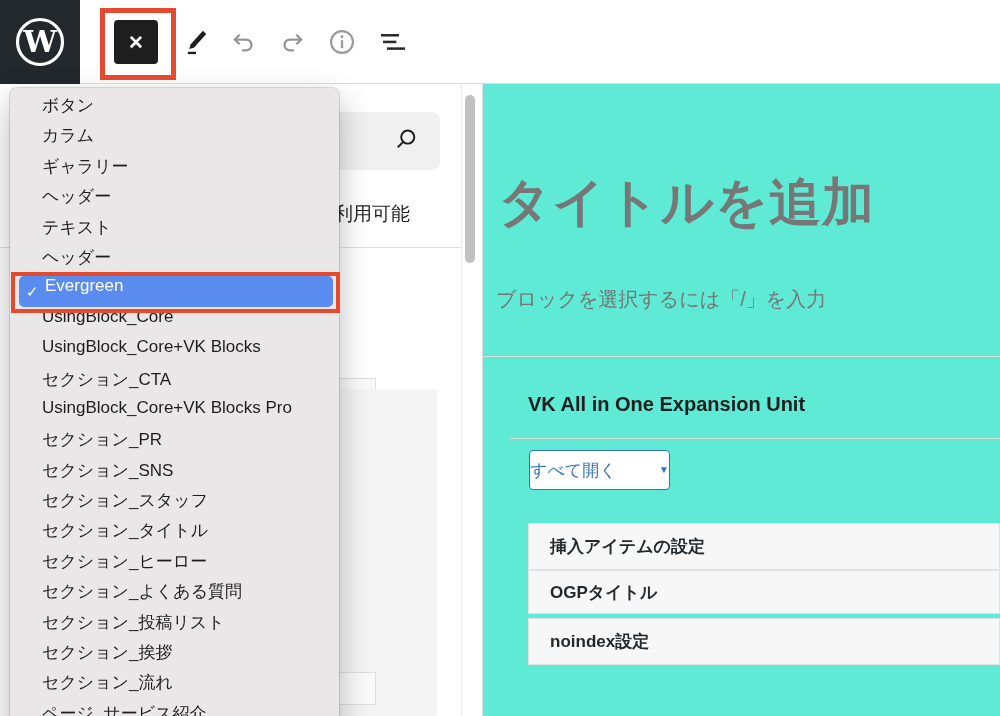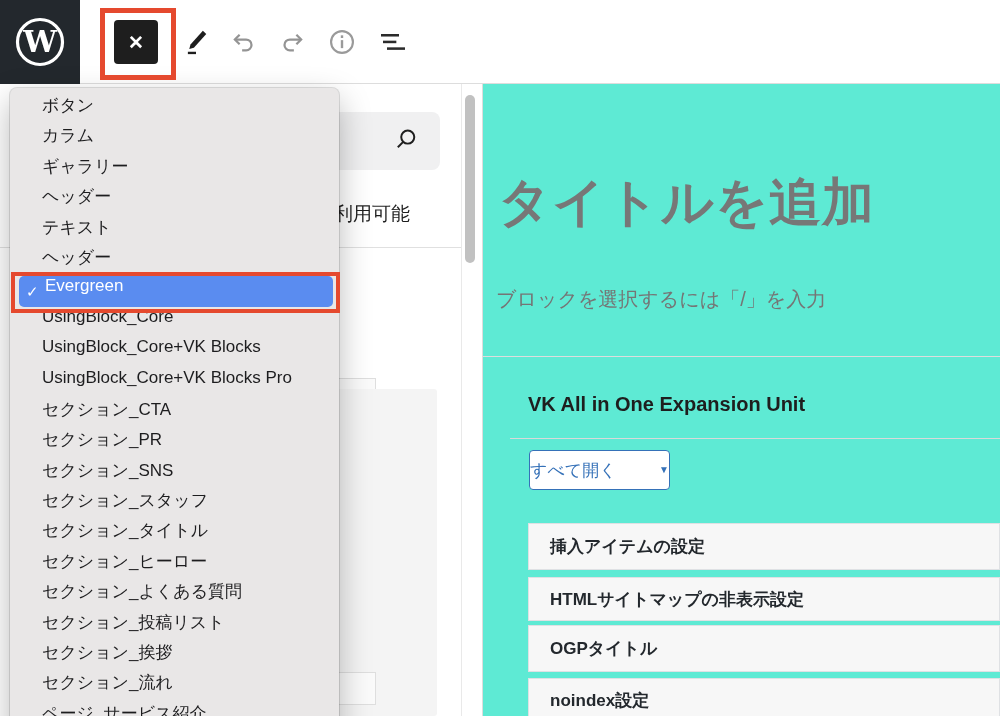--- a/index.html
+++ b/index.html
@@ -61,21 +61,21 @@
   .metabox-rule { position:absolute; left:27px; top:354px; width:490px; height:1px; background:#d9d9d9; }
   .open-all-btn { position:absolute; left:46px; top:366px; width:141px; height:40px;
                   background:#fff; border:1.5px solid #3571b8; border-radius:4px;
                   color:#3571b8; font-size:17px; display:flex; align-items:center;
                   justify-content:space-between; gap:8px; cursor:pointer;
                   font-family:"Liberation Sans", sans-serif; }
   .open-all-btn .caret { font-size:10px; line-height:1; }
   .accordion { position:absolute; left:45px; top:439px; width:472px; }
   .acc-row { background:#f7f7f7; border:1px solid #dfe1e4; display:flex; align-items:center;
              padding-left:21px; font-size:17px; font-weight:700; color:#23282d; cursor:pointer; }
-  .acc-row:nth-child(1) { height:47px; margin-bottom:7px; }
+  .acc-row:nth-child(1) { height:47px; }
   .acc-row:nth-child(2) { height:44px; margin-bottom:4px; }
   .acc-row:nth-child(3) { height:47px; margin-bottom:6px; }
   .acc-row:nth-child(4) { height:45px; }
 
   
   .dropdown { position:absolute; left:10px; top:88px; width:329px; height:660px;
               background:#e9e7e7; border-radius:7px; z-index:50; padding-top:6px;
               box-shadow:0 0 0 1px rgba(0,0,0,0.12), 0 12px 32px rgba(0,0,0,0.28); }
   .menu-item { position:relative; height:30.4px; display:flex; 
                padding-left:32px; font-size:17px; color:#1d1d1f; cursor:pointer; white-space:nowrap; }
@@ -117,23 +117,20 @@
     <div class="metabox-rule"></div>
     <button class="open-all-btn" style="border-color: rgb(53, 113, 184); color: rgb(53, 113, 184);">
       <span>すべて開く</span>
       <span class="caret">▼</span>
     </button>
     <div class="accordion">
         <div class="acc-row">
           <span>挿入アイテムの設定</span>
         </div>
         <div class="acc-row">
-          <span>HTMLサイトマップの非表示設定</span>
-        </div>
-        <div class="acc-row">
           <span>OGPタイトル</span>
         </div>
         <div class="acc-row">
           <span>noindex設定</span>
         </div>
       </div>
   </div>
 
   <div class="header">
     <div class="logo-block">
@@ -208,24 +205,24 @@
         <span class="check">✓</span>
         <span>Evergreen</span>
       </div>
       <div class="menu-item">
         <span>UsingBlock_Core</span>
       </div>
       <div class="menu-item">
         <span>UsingBlock_Core+VK Blocks</span>
       </div>
       <div class="menu-item">
+        <span>セクション_CTA</span>
+      </div>
+      <div class="menu-item">
         <span>UsingBlock_Core+VK Blocks Pro</span>
-      </div>
-      <div class="menu-item">
-        <span>セクション_CTA</span>
       </div>
       <div class="menu-item">
         <span>セクション_PR</span>
       </div>
       <div class="menu-item">
         <span>セクション_SNS</span>
       </div>
       <div class="menu-item">
         <span>セクション_スタッフ</span>
       </div>

